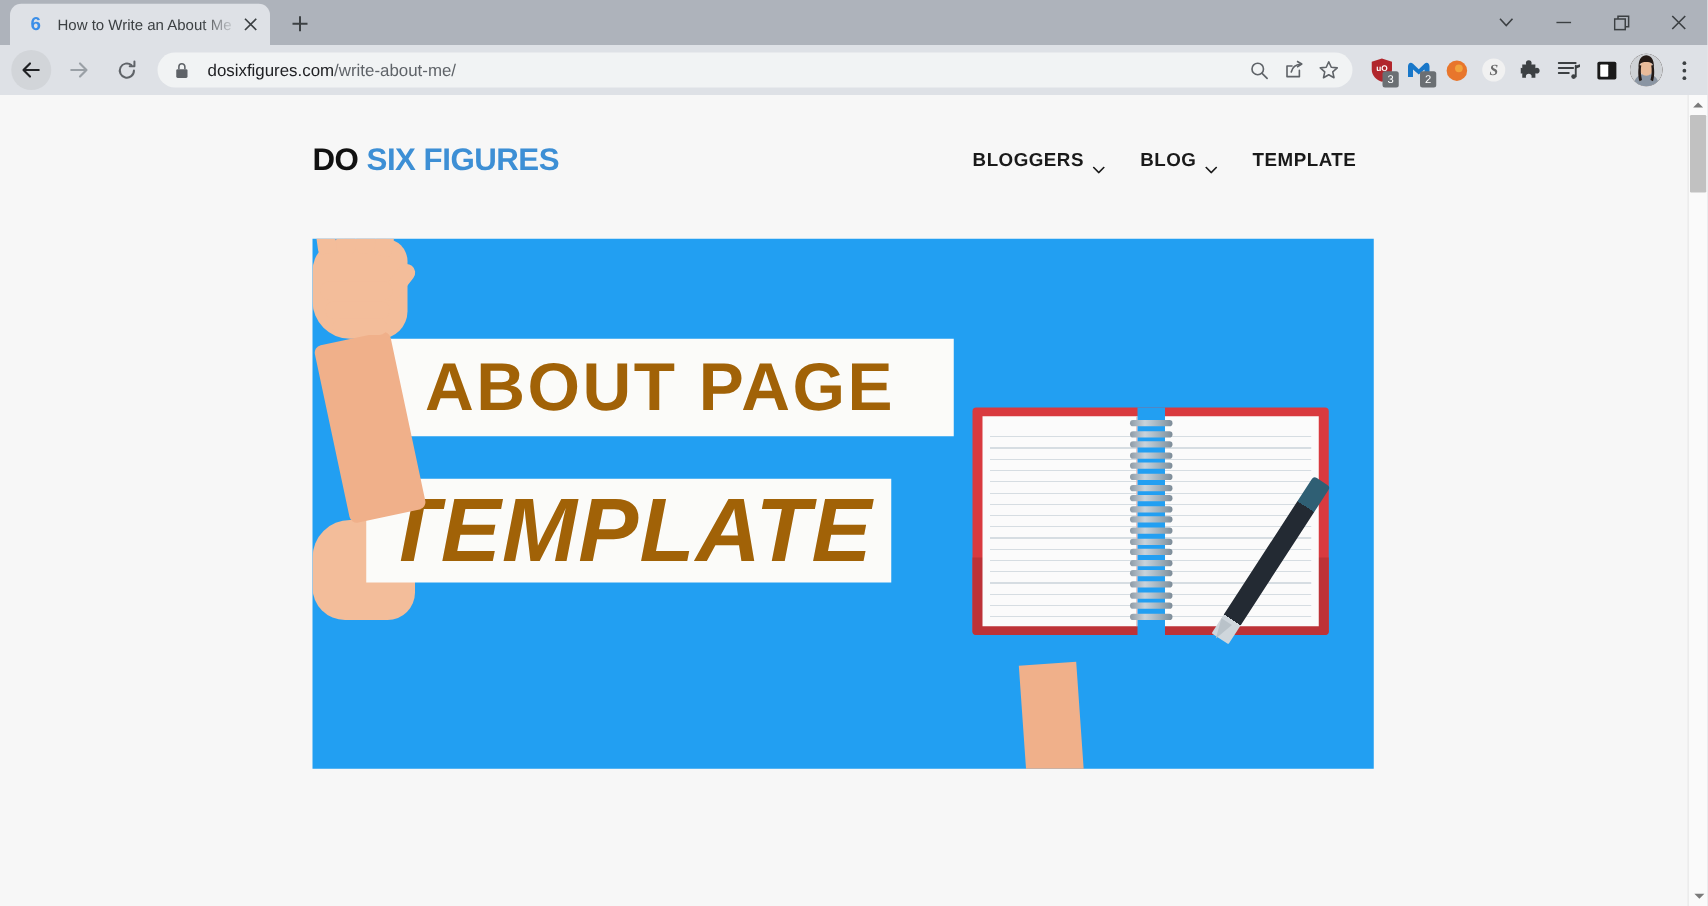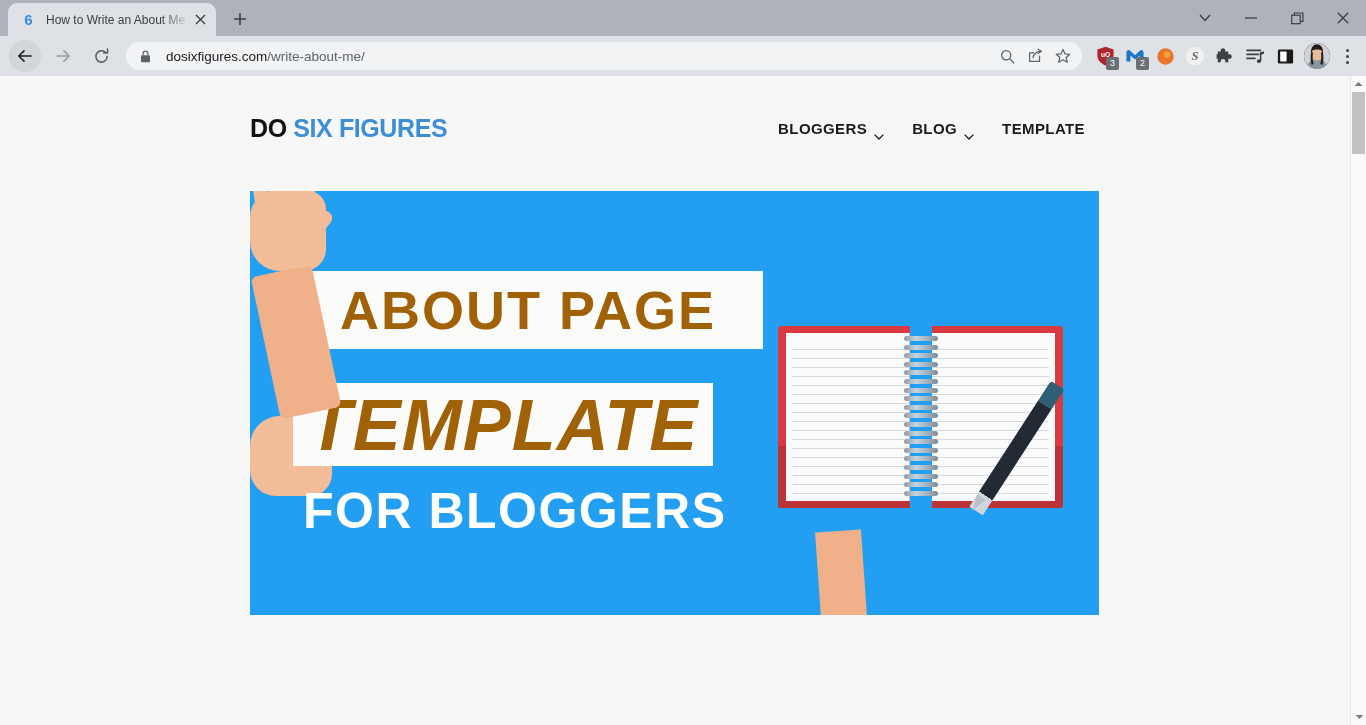--- a/index.html
+++ b/index.html
@@ -654,21 +654,20 @@
         <div class="featured">
 
           <div class="fi-band about">
             <span class="fi-text about">ABOUT PAGE</span>
           </div>
 
           <div class="fi-band template">
             <span class="fi-text template">TEMPLATE</span>
           </div>
 
-          <span class="fi-text bloggers">FOR BLOGGERS</span>
 
           <div class="notebook">
             <div class="nb-cover"></div>
             <div class="nb-cover-shadow"></div>
             <div class="nb-page left">
                 <div class="nb-lines"></div>
                 <div class="nb-margin"></div>
               </div>
             <div class="nb-page right">
                 <div class="nb-lines"></div>

